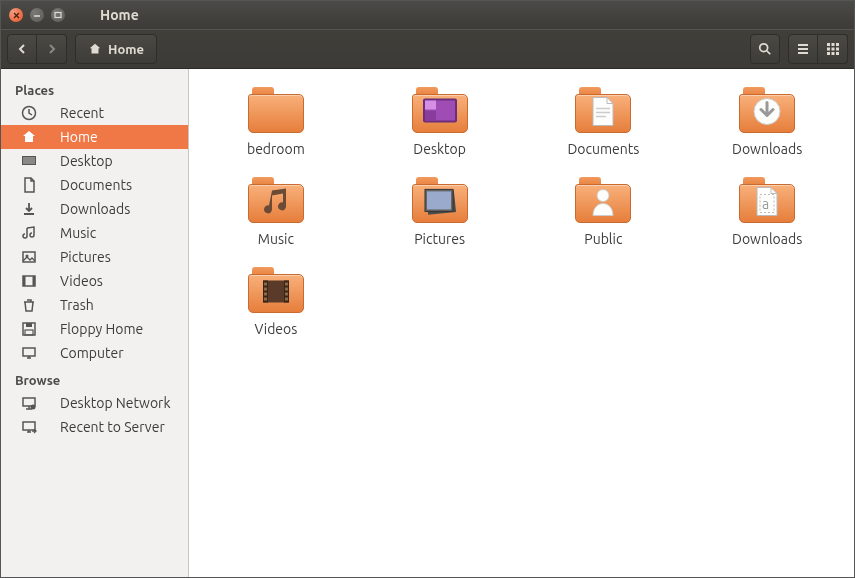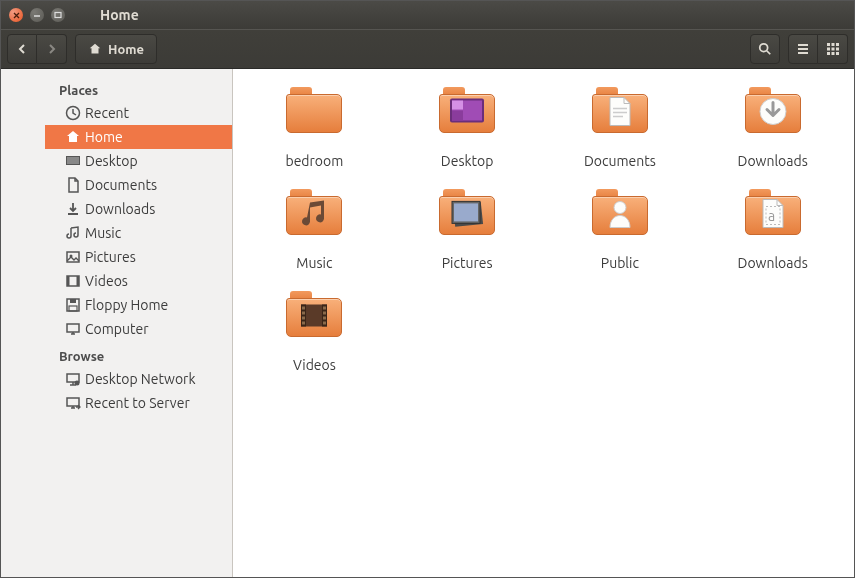--- a/index.html
+++ b/index.html
@@ -15,29 +15,29 @@
 .btn-group { display: flex; }
 .tb-btn { width: 30px; height: 30px; background: linear-gradient(#4a4944, #3d3c38); border: 1px solid #2e2d2a; display: flex; align-items: center; justify-content: center; color: #dfdbd2; }
 .tb-btn:first-child { border-radius: 4px 0 0 4px; }
 .tb-btn:last-child { border-radius: 0 4px 4px 0; border-left: none; }
 .tb-btn.single { border-radius: 4px; }
 .pathbar { display: flex; margin-left: 4px; }
 .path-seg { height: 30px; background: linear-gradient(#4a4944, #3d3c38); border: 1px solid #2e2d2a; border-radius: 4px; display: flex; align-items: center; padding: 0 12px; color: #dfdbd2; font-size: 13px; font-weight: bold; gap: 6px; }
 .spacer { flex: 1; }
 
 .content { display: flex; height: calc(578px - 68px); }
-.sidebar { width: 188px; background: #f2f1f0; border-right: 1px solid #c9c5bf; overflow-y: auto; padding-top: 6px; margin-left: 44px; }
+.sidebar { width: 188px; background: #f2f1f0; border-right: 1px solid #c9c5bf; overflow-y: auto; padding-top: 6px; }
 .sb-heading { font-size: 13px; font-weight: bold; color: #4c4c4c; padding: 8px 14px 4px; }
-.sb-item { display: flex; align-items: center; gap: 4px; padding: 4px 14px 4px 20px; font-size: 14px; color: #3c3c3c; cursor: pointer; }
+.sb-item { display: flex; align-items: center; gap: 23px; padding: 4px 14px 4px 20px; font-size: 14px; color: #3c3c3c; cursor: pointer; }
 .sb-item.active { background: #f07746; color: #fff; }
 .sb-icon { width: 16px; height: 16px; display: flex; align-items: center; justify-content: center; flex-shrink: 0; }
 
 .main { flex: 1; background: #fff; padding: 18px 10px; overflow: auto; }
 .grid { display: grid; grid-template-columns: repeat(4, 1fr); gap: 20px 10px; }
-.item { display: flex; flex-direction: column; align-items: center; gap: 20px; cursor: pointer; }
+.item { display: flex; flex-direction: column; align-items: center; gap: 8px; cursor: pointer; }
 .item-label { font-size: 14px; color: #3c3c3c; text-align: center; }
 
 .folder { width: 56px; height: 46px; position: relative; }
 .folder-tab { position: absolute; top: 0; left: 4px; width: 22px; height: 10px; background: linear-gradient(#f29a5e, #e67e3c); border-radius: 3px 3px 0 0; }
 .folder-body { position: absolute; top: 7px; left: 0; right: 0; bottom: 0; background: linear-gradient(#f8b07a, #e67e3c); border-radius: 3px 5px 5px 5px; border: 1px solid #c96a2f; box-shadow: inset 0 1px 0 rgba(255,255,255,0.4); }
 .folder-emblem { position: absolute; top: 50%; left: 50%; transform: translate(-50%, -45%); display: flex; align-items: center; justify-content: center; }
 
 svg { display: block; }
 </style>
 </head>
@@ -184,20 +184,28 @@
             <rect x="2" y="3" width="12" height="10" fill="none" stroke="#555" stroke-width="1.5"></rect>
             <rect x="2" y="3" width="2.5" height="10" fill="#555"></rect>
             <rect x="11.5" y="3" width="2.5" height="10" fill="#555"></rect>
           </svg>
         </span>
         <span>Videos</span>
       </div>
       <div class="sb-item">
         <span class="sb-icon">
           <svg width="16" height="16" viewBox="0 0 16 16">
+            <path d="M4 5h8l-1 9H5zM3 5h10M6 3h4v2" fill="none" stroke="#555" stroke-width="1.5"></path>
+          </svg>
+        </span>
+        <span>Trash</span>
+      </div>
+      <div class="sb-item">
+        <span class="sb-icon">
+          <svg width="16" height="16" viewBox="0 0 16 16">
             <rect x="2" y="2" width="12" height="12" fill="none" stroke="#555" stroke-width="1.5"></rect>
             <rect x="5" y="2" width="6" height="4" fill="#555"></rect>
             <rect x="4" y="9" width="8" height="5" fill="none" stroke="#555" stroke-width="1.2"></rect>
           </svg>
         </span>
         <span>Floppy Home</span>
       </div>
       <div class="sb-item">
         <span class="sb-icon">
           <svg width="16" height="16" viewBox="0 0 16 16">

